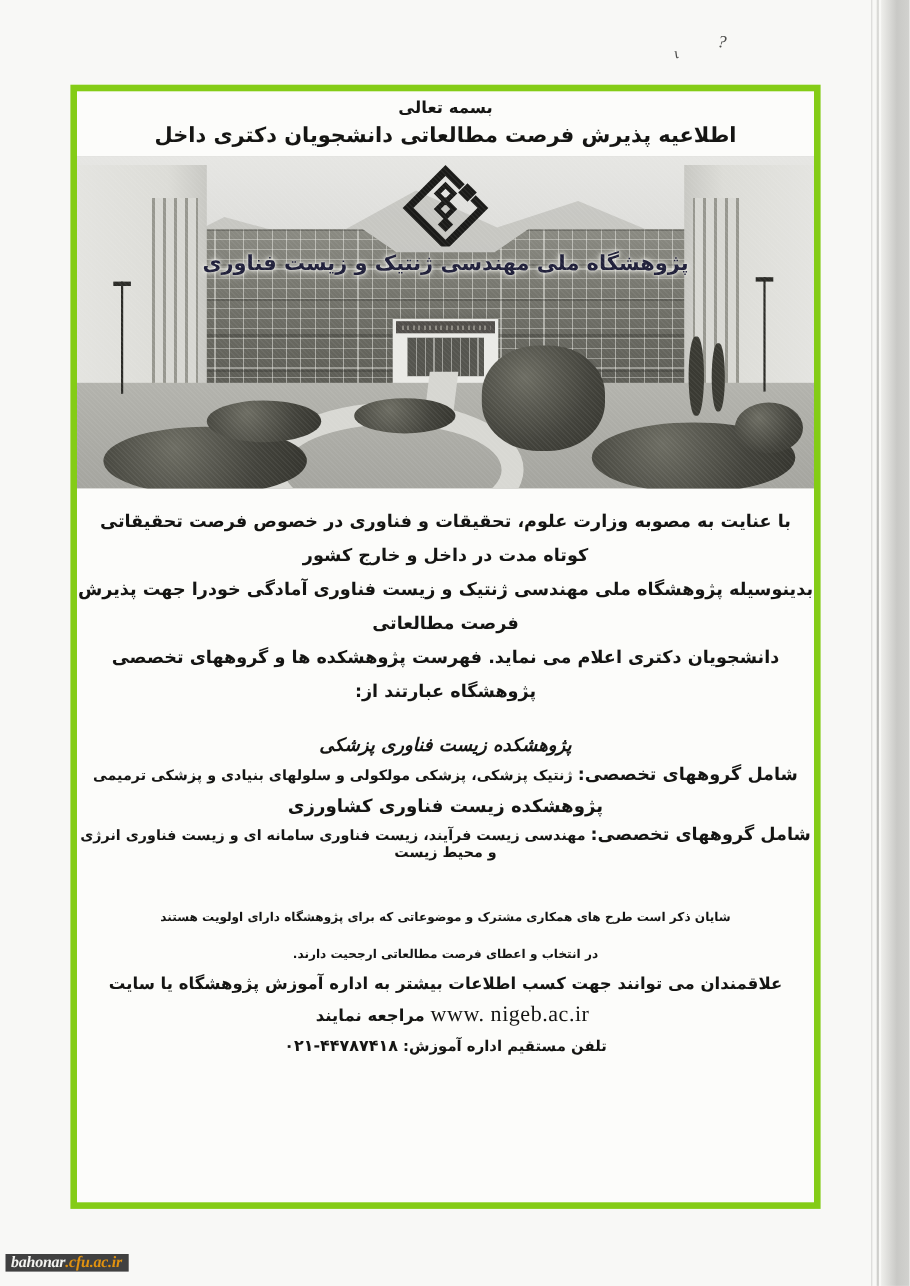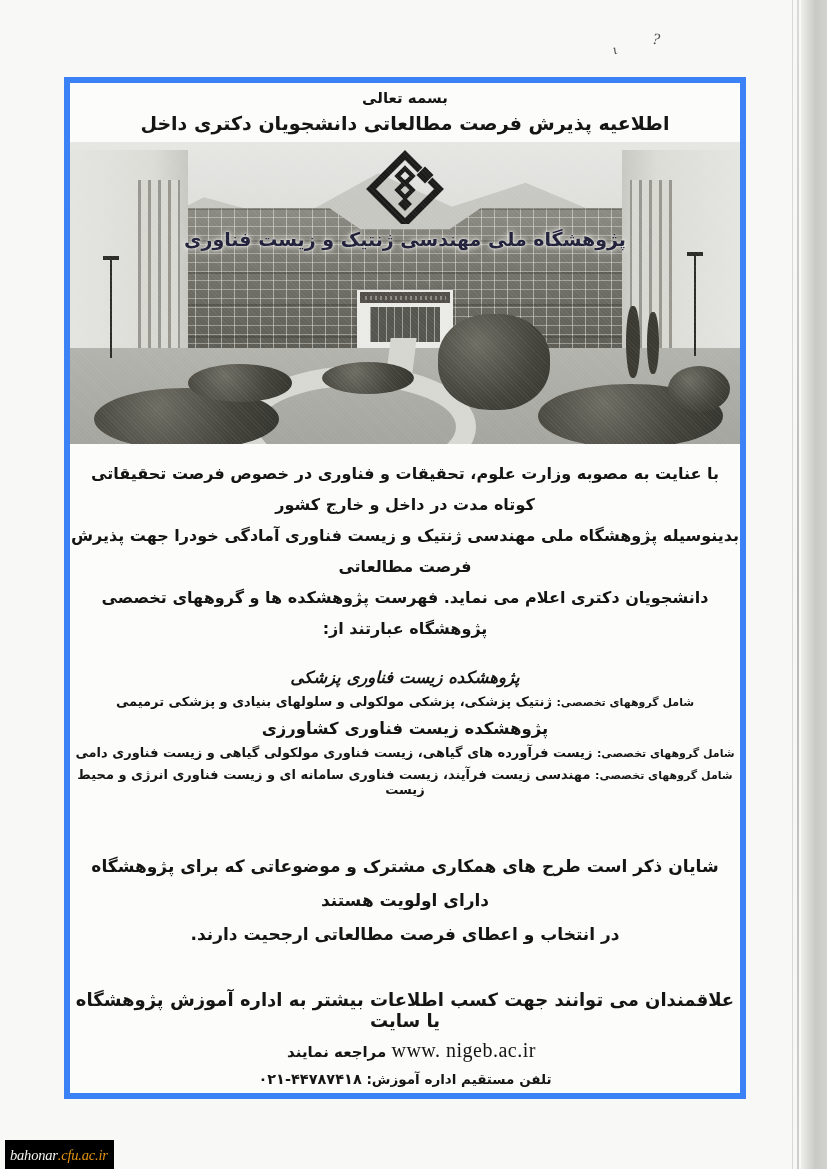--- a/index.html
+++ b/index.html
@@ -10,21 +10,21 @@
     background:linear-gradient(90deg,#eeeeeb 0%,#c9c9c6 55%,#d2d2cf 100%);}
   .edge-line-a{position:absolute;top:0;bottom:0;right:28px;width:2px;
     background:linear-gradient(180deg,#dadad7 0%,#b8b8b5 50%,#cfcfcc 100%);}
   .edge-line-b{position:absolute;top:0;bottom:0;right:34px;width:1px;background:#d8d8d5;}
   .pen-mark{position:absolute;color:#4d4d4b;font-family:"Liberation Serif",serif;font-style:italic;}
   .pen-mark.m1{left:613px;top:42px;font-size:14px;transform:rotate(-18deg);}
   .pen-mark.m2{left:652px;top:30px;font-size:16px;transform:rotate(8deg);}
 
   
   .main-box{position:absolute;left:64px;top:77px;width:670px;height:1010px;
-    border:6px solid #3b82f6;background:#fcfcfa;}
+    border:6px solid #84cc16;background:#fcfcfa;}
   .fa{direction:rtl;text-align:center;color:#151513;font-weight:bold;}
 
   .bismillah{margin-top:6px;font-size:15px;}
   .doc-title{margin-top:5px;font-size:19px;letter-spacing:-0.2px;}
 
   
   .photo{position:relative;margin-top:8px;width:100%;height:302px;overflow:hidden;background:#d8d8d4;}
   .sky{position:absolute;inset:0;background:linear-gradient(180deg,#e6e6e3 0%,#d6d6d3 45%,#c8c8c4 100%);}
   .mountain{position:absolute;left:0;right:0;top:0;height:120px;background:#bfbfba;opacity:.75;
     clip-path:polygon(0 100%,0 62%,10% 74%,20% 46%,33% 66%,46% 26%,57% 54%,68% 34%,80% 62%,90% 48%,100% 68%,100% 100%);}
@@ -73,34 +73,34 @@
   .inst-name{position:absolute;left:0;right:0;top:86px;font-size:19px;color:#20203a;
     text-shadow:0 0 5px rgba(242,242,236,.95),0 0 2px rgba(242,242,236,.95),0 0 8px rgba(242,242,236,.8);}
   .photo .grain{position:absolute;inset:0;
     background:repeating-linear-gradient(45deg,rgba(255,255,255,.05) 0 1px,rgba(0,0,0,0) 1px 3px);}
 
   
   .intro{margin-top:14px;font-size:16px;line-height:31px;}
   .inst-title{margin-top:10px;font-size:16.5px;}
   .inst-title.first{margin-top:24px;font-style:italic;}
   .groups{margin-top:7px;font-size:13px;}
-  .groups .lbl{font-size:11px;}
-  .note{margin-top:52px;font-size:17px;line-height:34px;}
-  .contact-info{margin-top:38px;font-size:18px;}
+  .groups .lbl{font-size:16px;}
+  .note{margin-top:34px;font-size:11px;line-height:34px;}
+  .contact-info{font-size:15px;}
   .site-line{margin-top:8px;font-size:15px;padding-left:13px;}
   .site-line .url{direction:ltr;unicode-bidi:embed;font-family:"Liberation Serif",serif;
     font-weight:normal;font-size:20px;letter-spacing:.5px;}
   .phone-line{margin-top:9px;font-size:13.5px;}
   .phone-line .num{direction:ltr;unicode-bidi:embed;font-size:14.5px;letter-spacing:.5px;}
   .footer-line{margin-top:16px;font-size:15px;}
 
   
-  .badge{position:absolute;left:5px;top:1140px;height:30px;padding:0 6px 0 5px;
-    display:flex;align-items:center;background:#000000;
-    font-family:"Liberation Serif",serif;font-style:italic;font-weight:normal;font-size:14.5px;letter-spacing:-0.2px;}
+  .badge{position:absolute;left:5px;top:1140px;height:16px;padding:0 6px 0 5px;
+    display:flex;align-items:center;background:#404040;
+    font-family:"Liberation Serif",serif;font-style:italic;font-weight:bold;font-size:14.5px;letter-spacing:-0.2px;}
   .badge .site{color:#f3f3f0;}
   .badge .dom{color:#e1920f;}
 </style>
 </head>
 <body>
 
 <div class="page">
 
   <div class="edge-band"></div>
   <div class="edge-line-a"></div>
@@ -165,24 +165,20 @@
       <div>دانشجویان دکتری  اعلام می نماید. فهرست پژوهشکده ها و گروههای تخصصی پژوهشگاه عبارتند از:</div>
     </div>
 
     <div class="fa inst-title first">پژوهشکده زیست فناوری پزشکی</div>
     <div class="fa groups">
       <span class="lbl">شامل گروههای تخصصی:</span>
       <span>ژنتیک پزشکی، پزشکی مولکولی  و سلولهای بنیادی و پزشکی ترمیمی</span>
     </div>
 
     <div class="fa inst-title">پژوهشکده زیست فناوری کشاورزی</div>
-    <div class="fa groups">
-      <span class="lbl">شامل گروههای تخصصی:</span>
-      <span>زیست فرآورده های گیاهی، زیست فناوری مولکولی گیاهی و زیست فناوری دامی</span>
-    </div>
 
     <div class="fa groups">
       <span class="lbl">شامل گروههای تخصصی:</span>
       <span>مهندسی زیست فرآیند، زیست فناوری سامانه ای و زیست فناوری انرژی و محیط زیست</span>
     </div>
 
     <div class="fa note">
       <div>شایان ذکر است طرح های همکاری مشترک و موضوعاتی که برای پژوهشگاه دارای اولویت هستند</div>
       <div>در انتخاب و اعطای فرصت مطالعاتی ارجحیت دارند.</div>
     </div>

